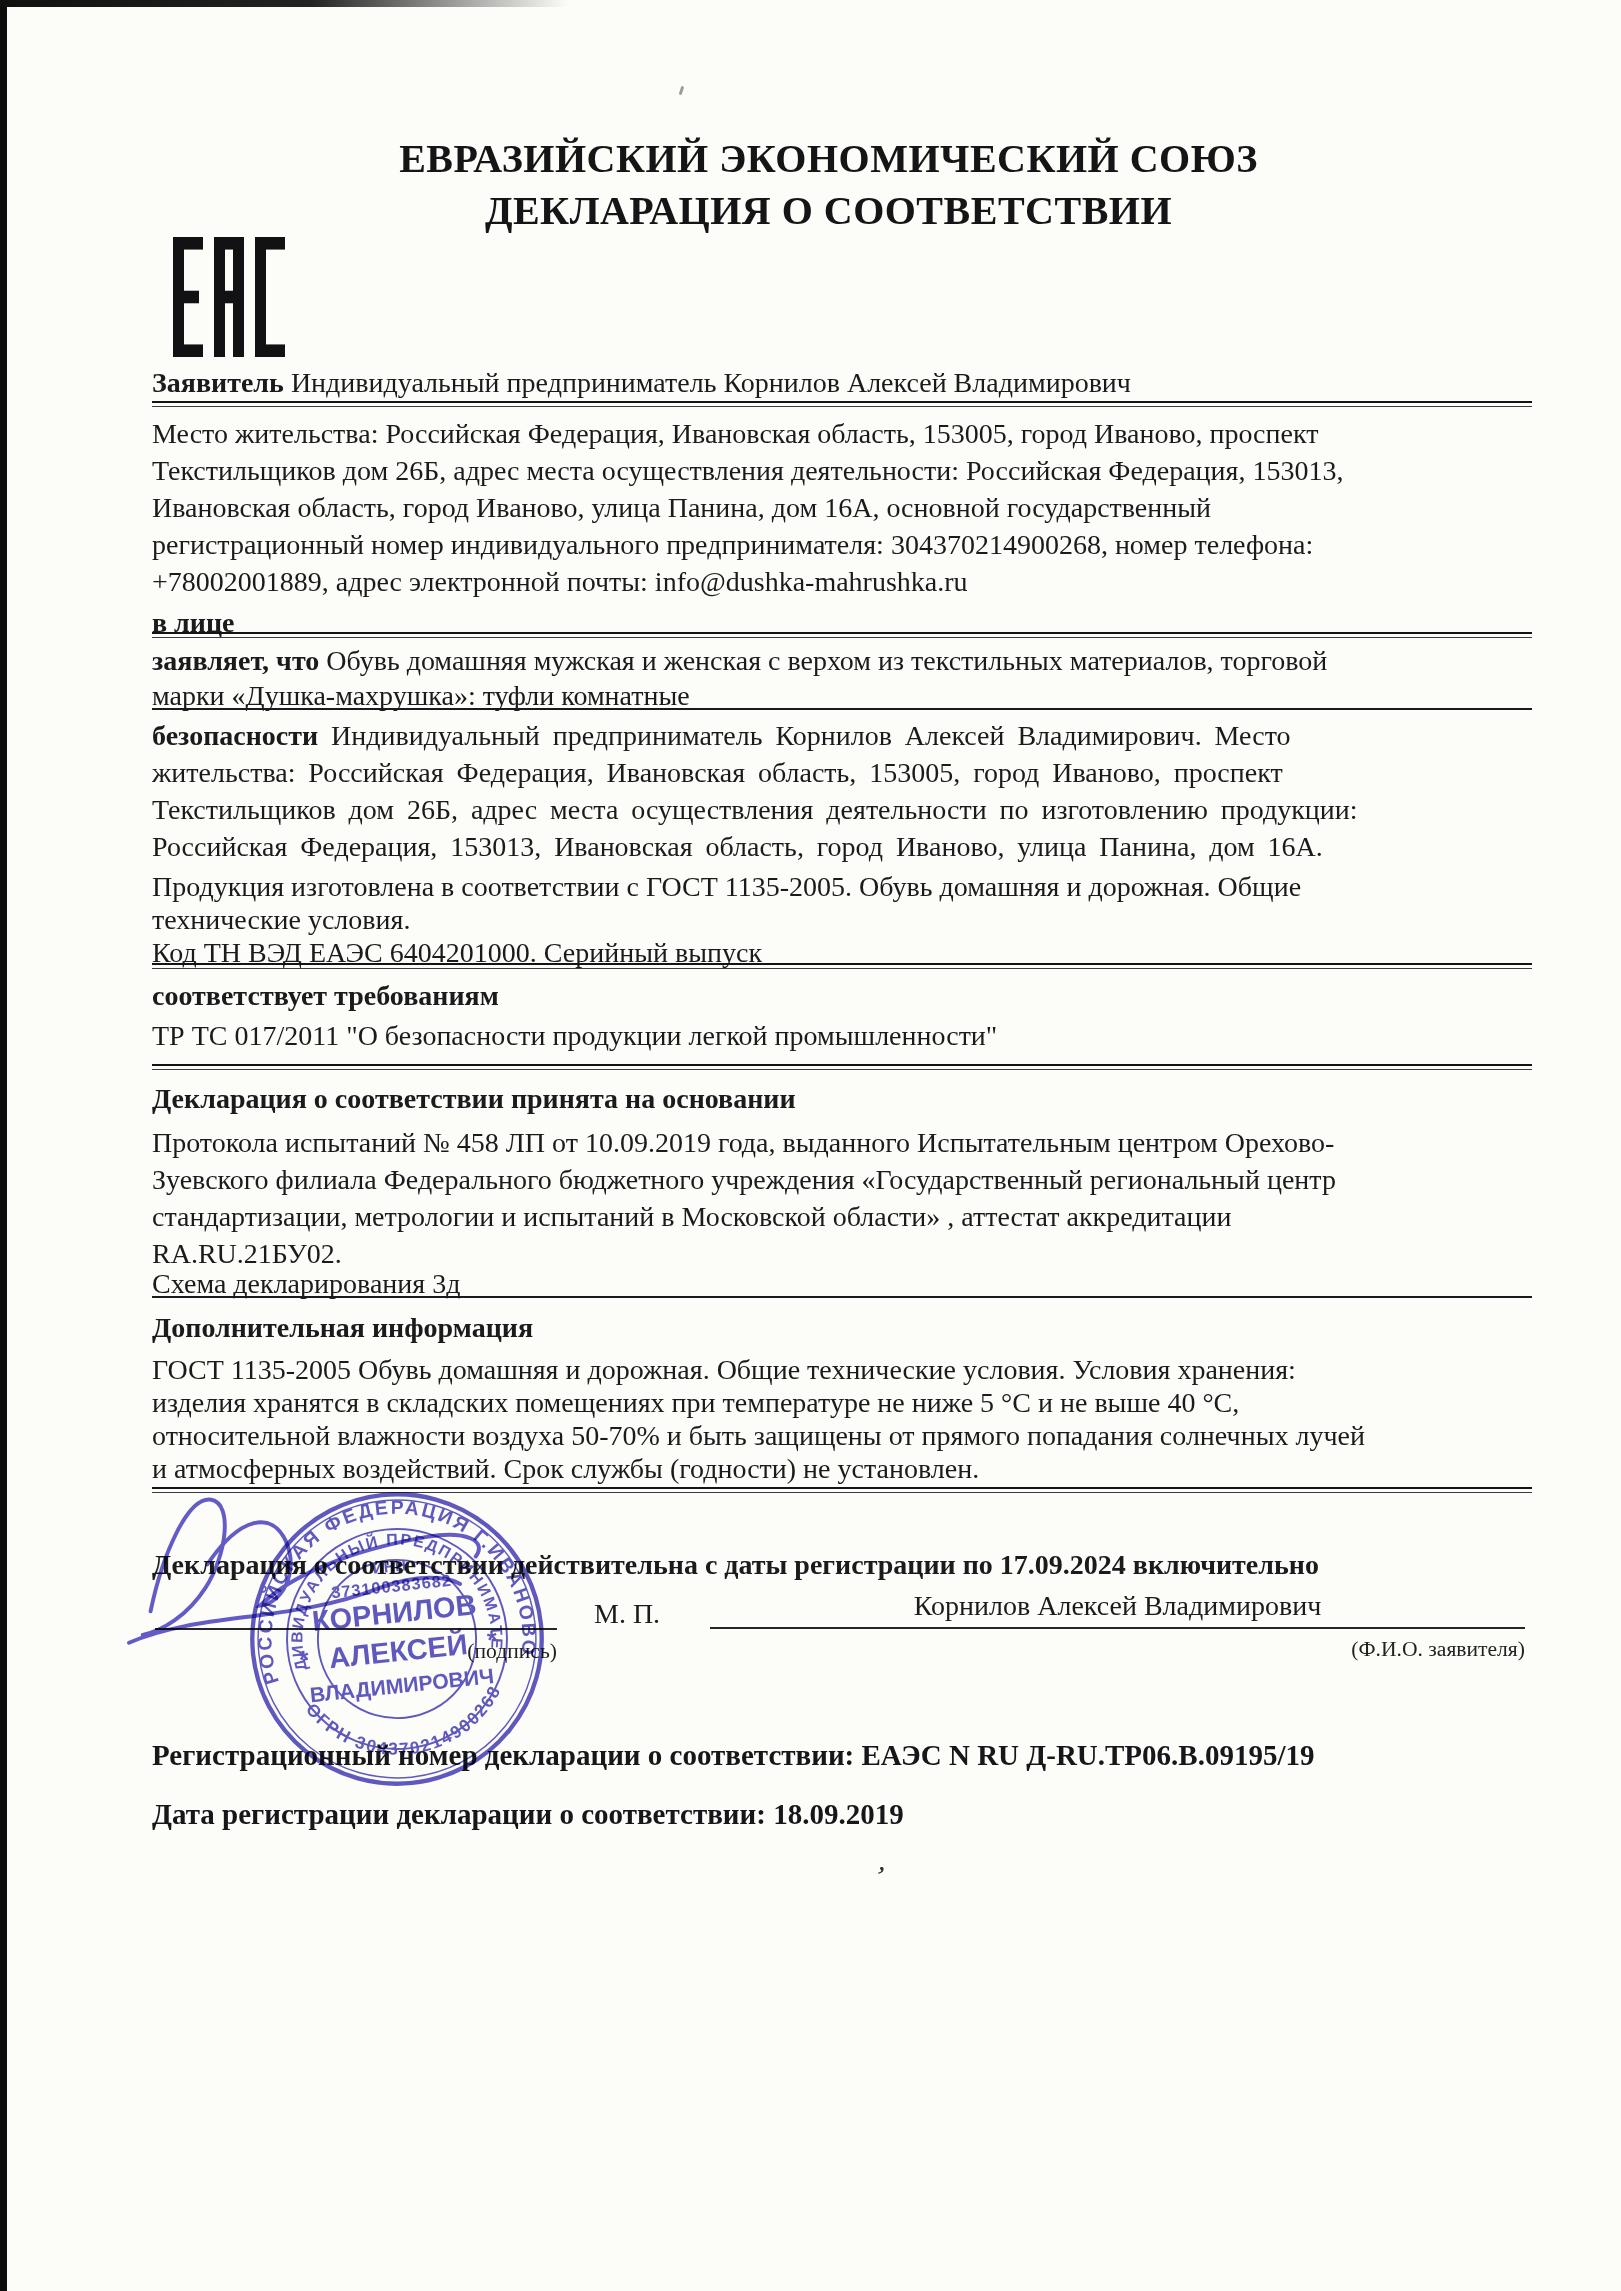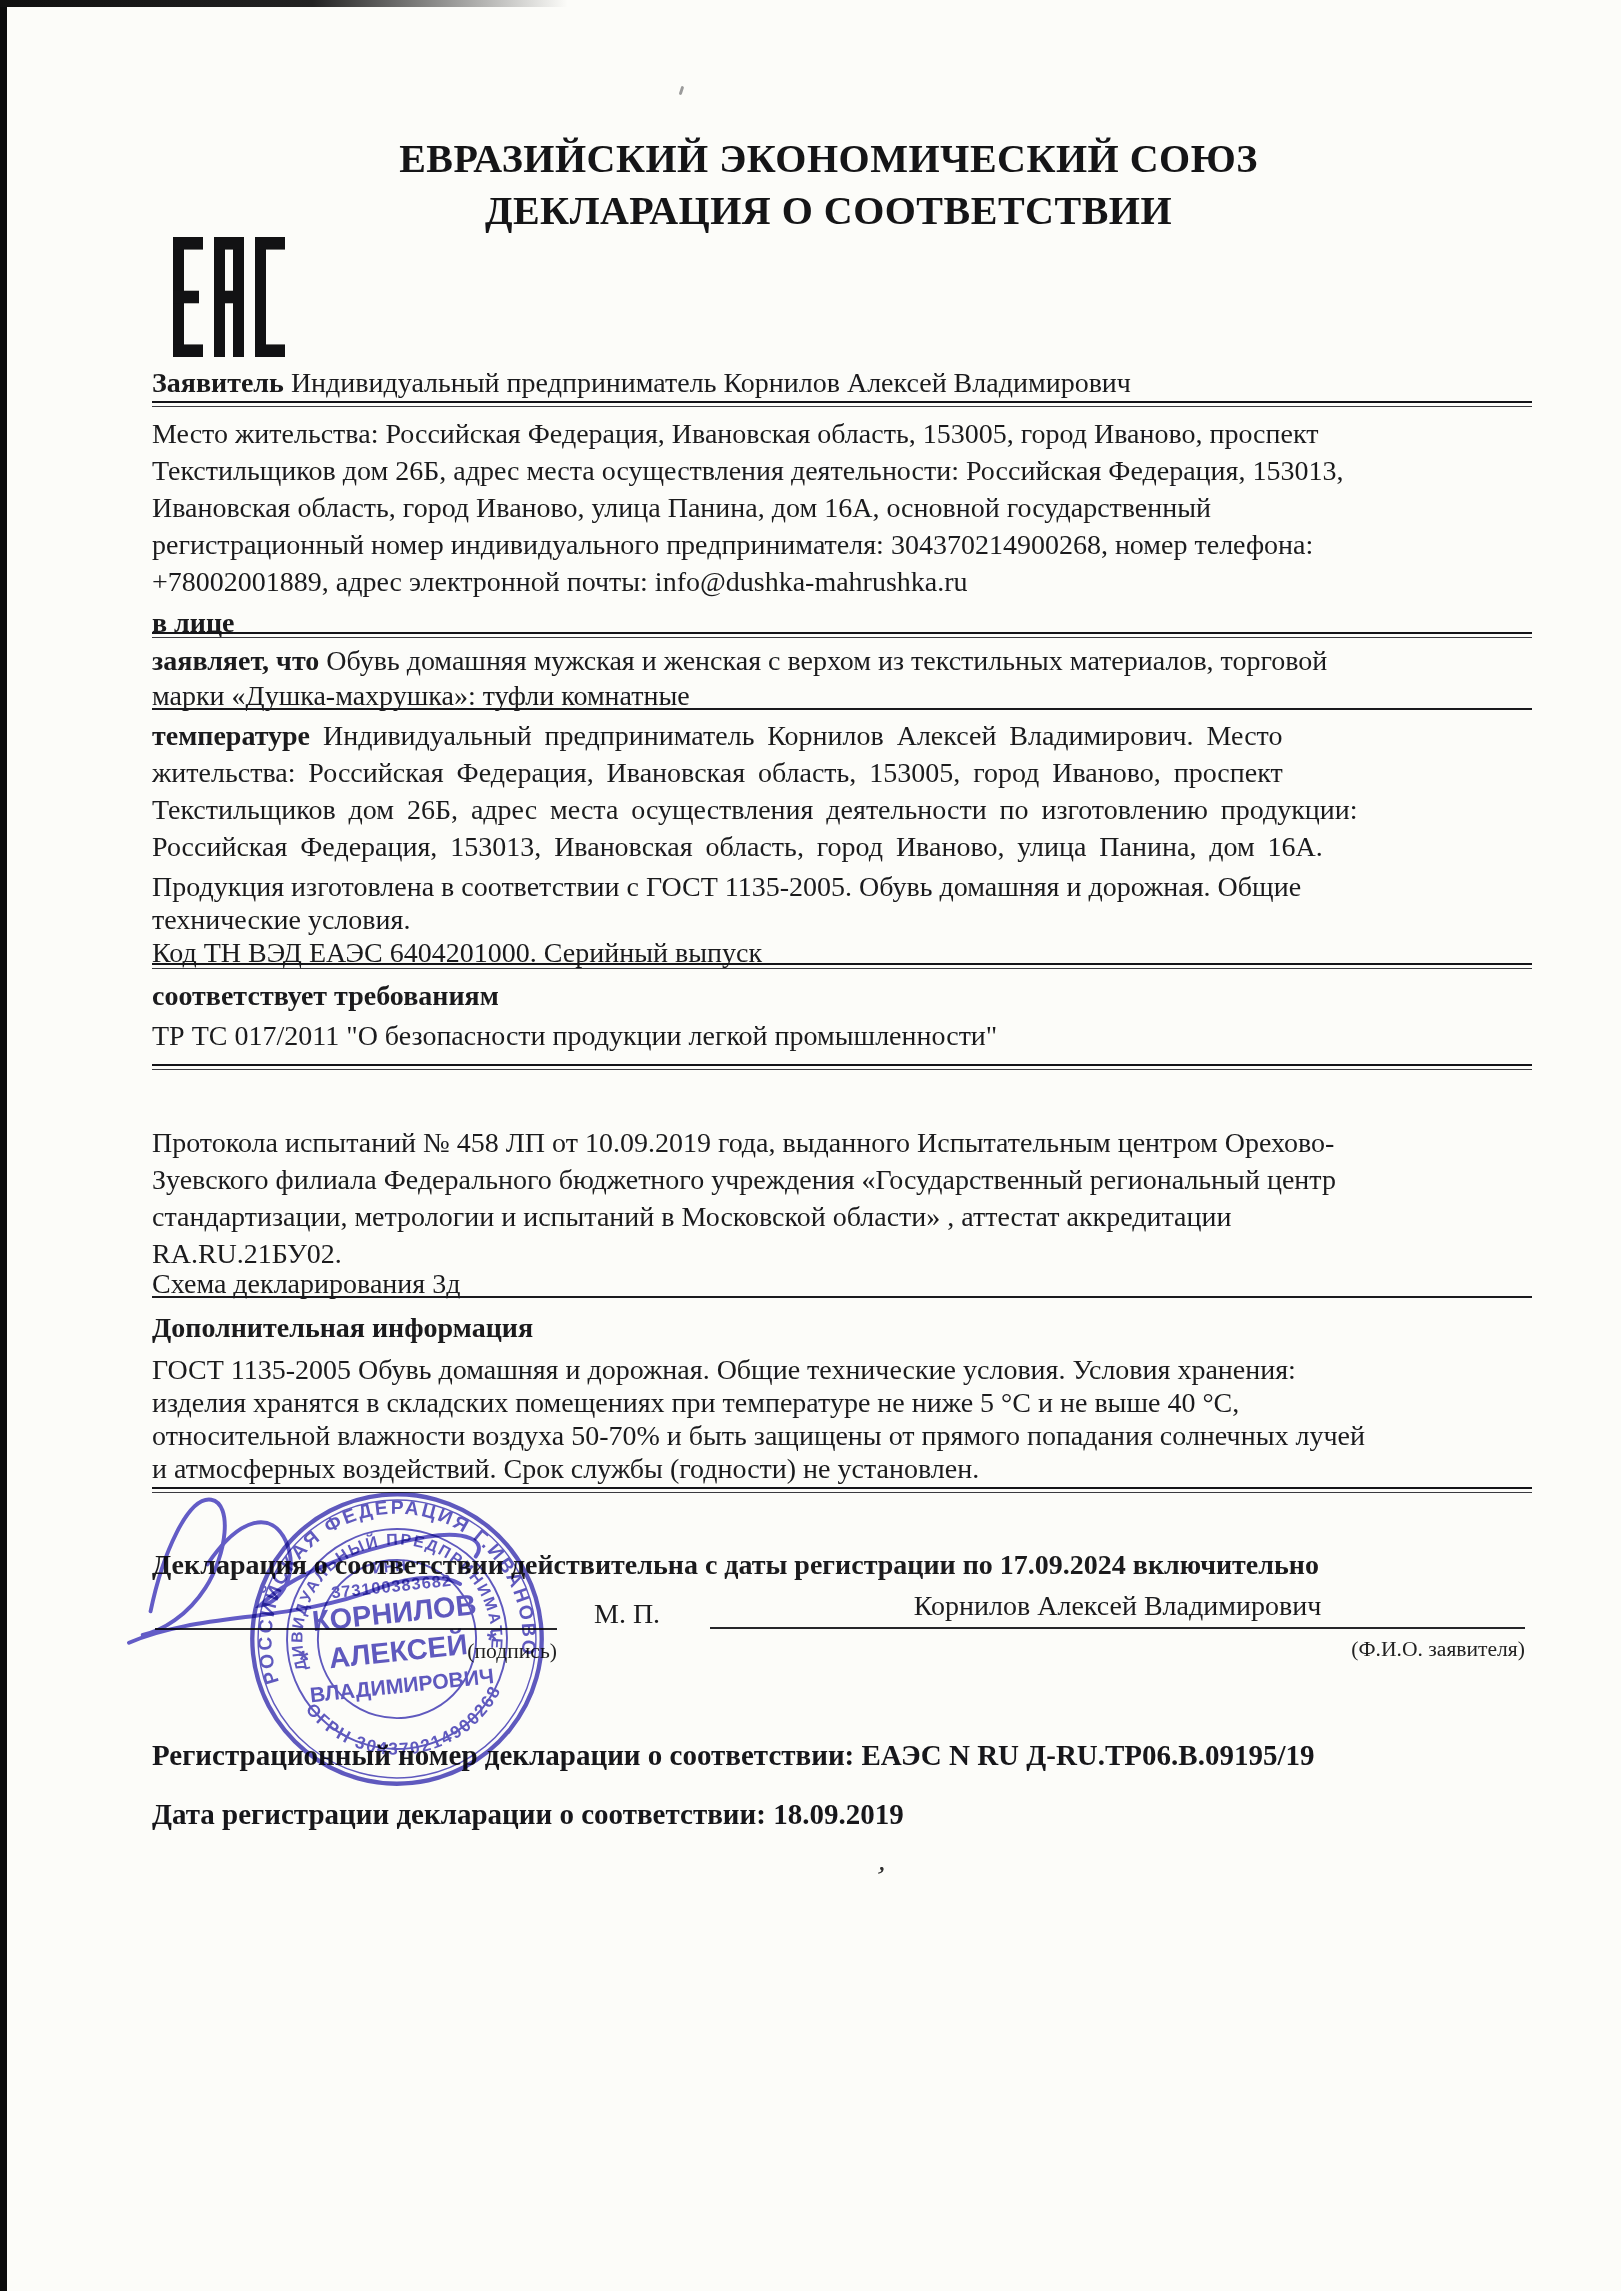--- a/index.html
+++ b/index.html
@@ -88,38 +88,39 @@
   <div class="rule dbl" style="top:632px;"></div>
 
   <div class="sec" style="top:643px; line-height:35px;">
     <span class="b">заявляет, что</span>
     <span class="lines">Обувь домашняя мужская и женская с верхом из текстильных материалов, торговой
 марки «Душка-махрушка»:  туфли комнатные</span>
   </div>
   <div class="rule" style="top:708px;"></div>
 
   <div class="sec jst" style="top:717px;">
-    <span class="b">температуре</span>
+    <span class="b">безопасности</span>
     <span class="lines">Индивидуальный предприниматель Корнилов Алексей Владимирович. Место
 жительства: Российская Федерация, Ивановская область, 153005, город Иваново, проспект
 Текстильщиков дом 26Б, адрес места осуществления деятельности по изготовлению продукции:
 Российская Федерация, 153013, Ивановская область, город Иваново, улица Панина, дом 16А.</span>
   </div>
 
   <div class="sec tight" style="top:870px;">
     <span class="lines">Продукция изготовлена в соответствии с ГОСТ 1135-2005. Обувь домашняя и дорожная. Общие
 технические условия.
 Код ТН ВЭД ЕАЭС 6404201000. Серийный выпуск</span>
   </div>
   <div class="rule dbl" style="top:963px;"></div>
 
   <div class="sec b" style="top:977px;">соответствует требованиям</div>
   <div class="sec" style="top:1017px;">ТР ТС 017/2011 "О безопасности продукции легкой промышленности"</div>
   <div class="rule dbl" style="top:1064px;"></div>
 
+  <div class="sec b" style="top:1080px;">Декларация о соответствии принята на основании</div>
   <div class="sec" style="top:1124px;">
     <span class="lines">Протокола испытаний № 458 ЛП  от 10.09.2019 года, выданного Испытательным центром Орехово-
 Зуевского филиала Федерального бюджетного учреждения «Государственный региональный центр
 стандартизации, метрологии и испытаний в Московской области» , аттестат аккредитации
 RA.RU.21БУ02.</span>
   </div>
   <div class="sec" style="top:1265px;">Схема декларирования 3д</div>
   <div class="rule" style="top:1296px;"></div>
 
   <div class="sec b" style="top:1309px;">Дополнительная информация</div>

